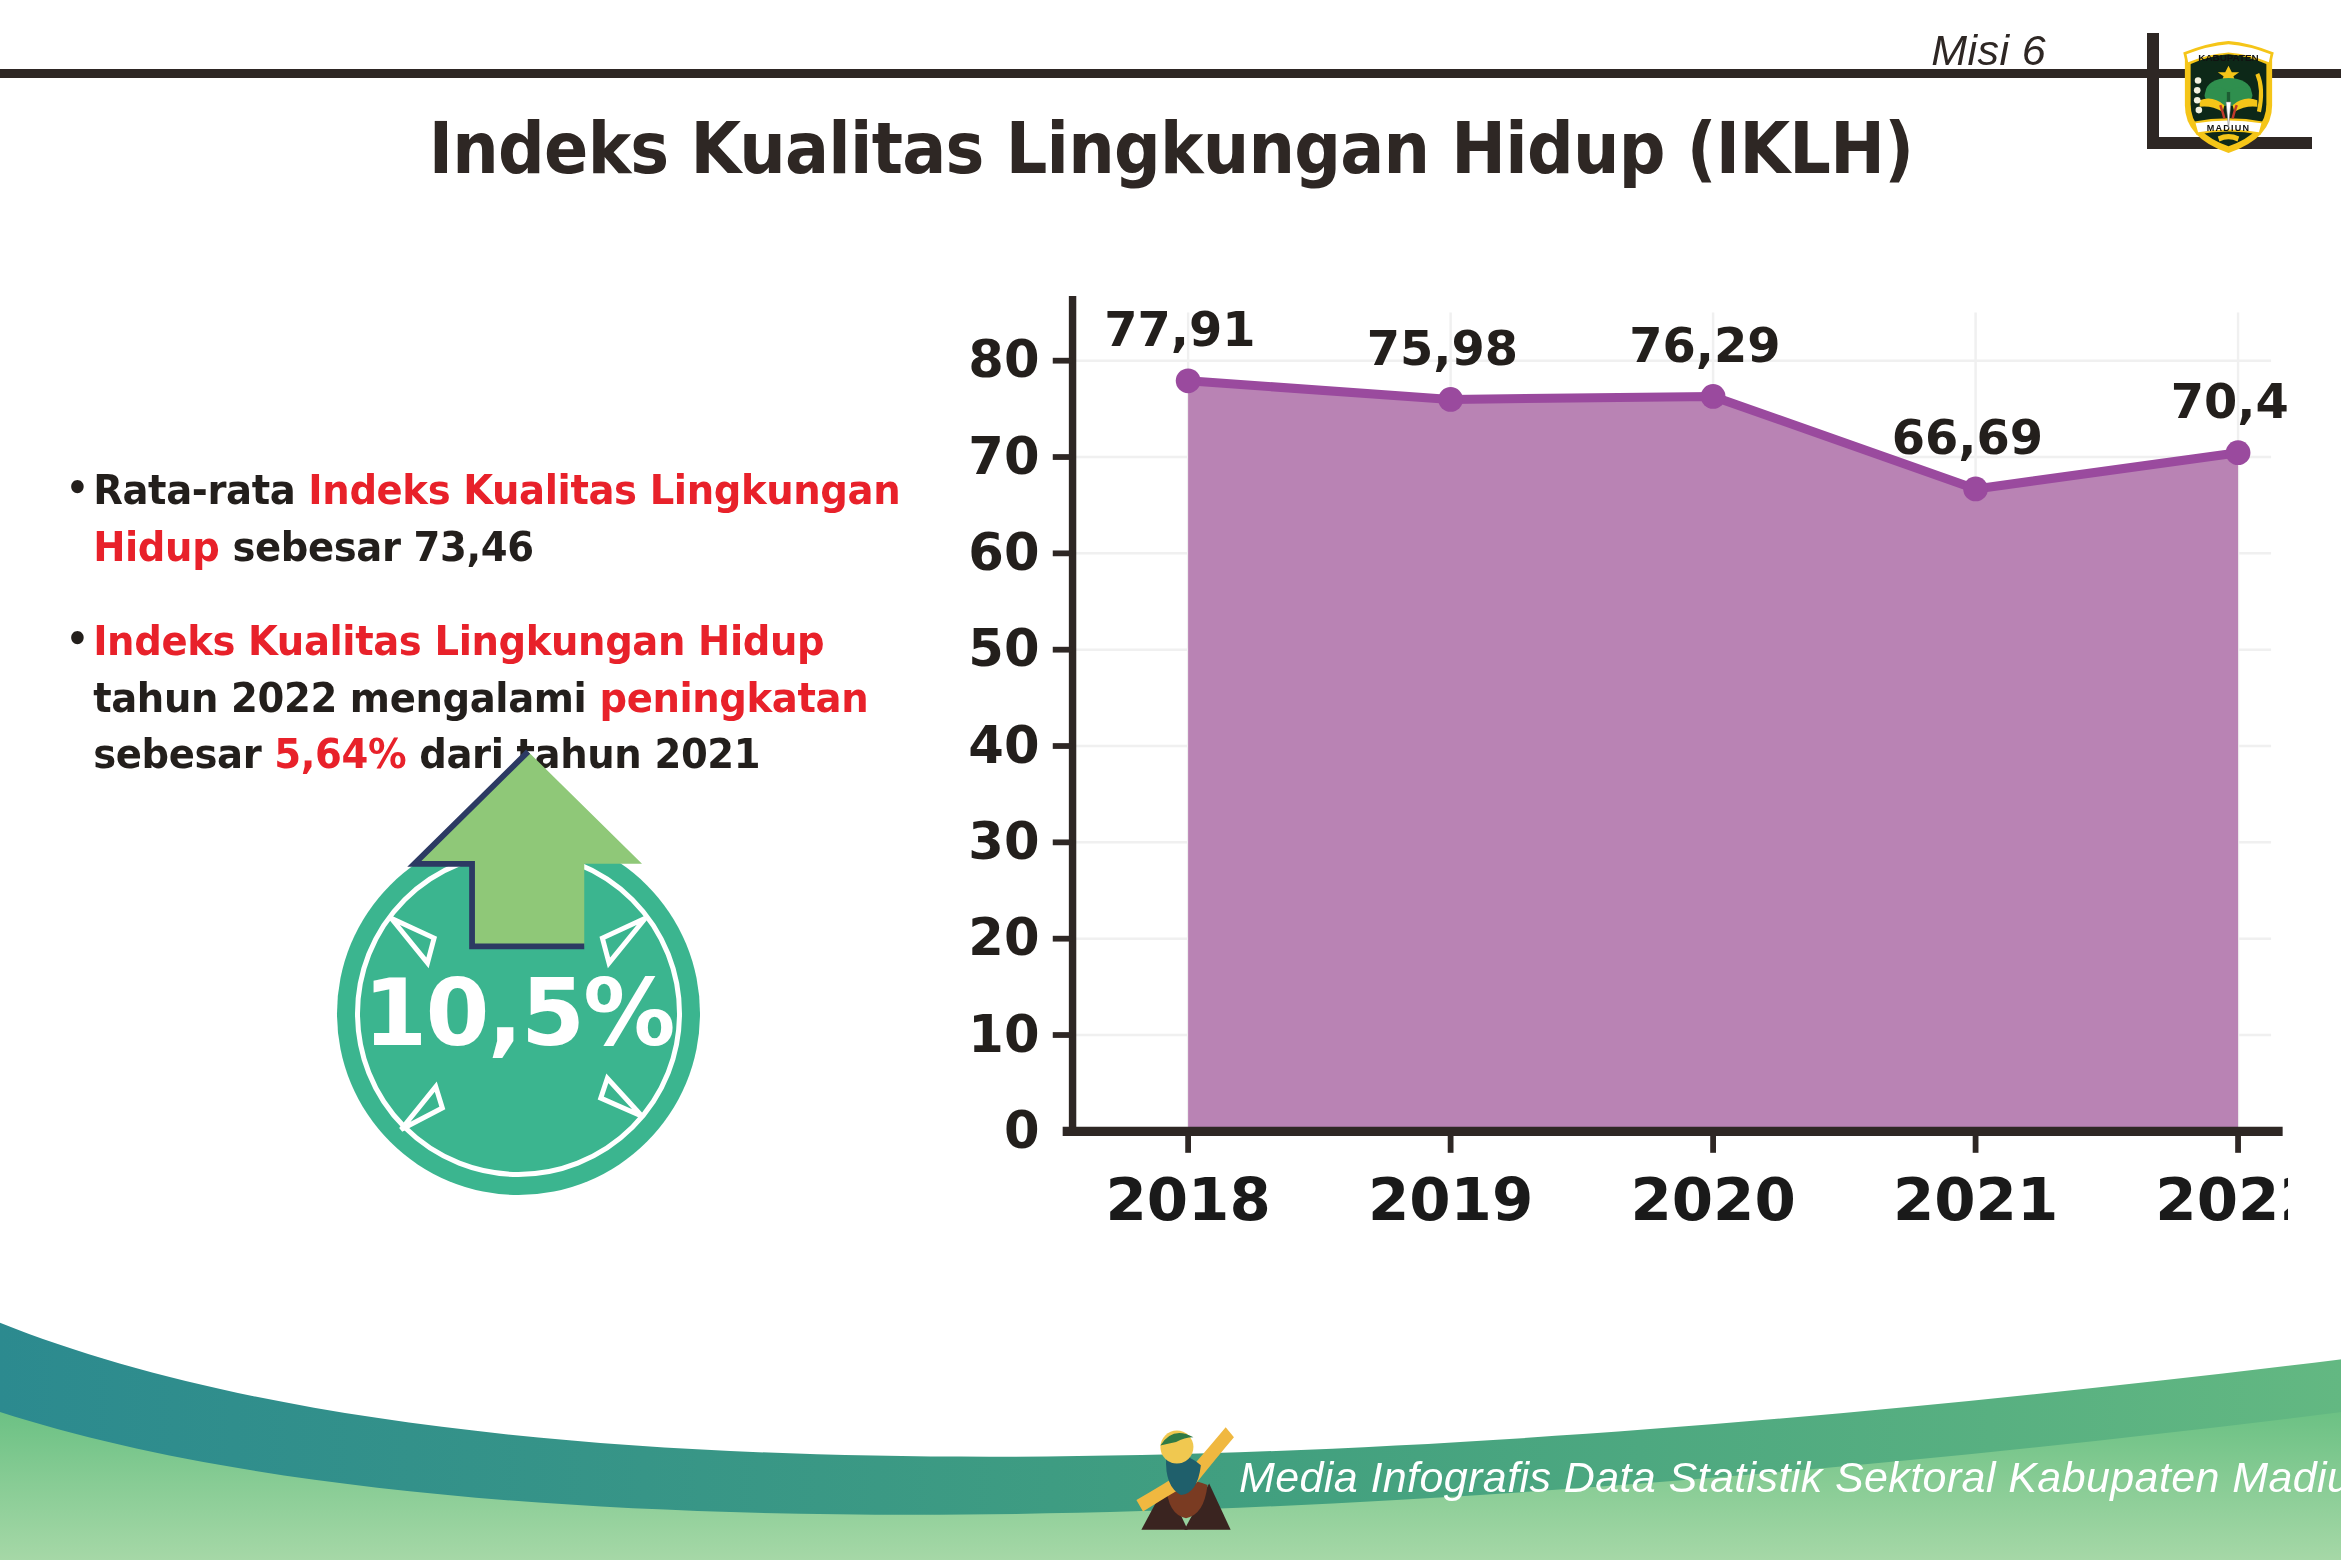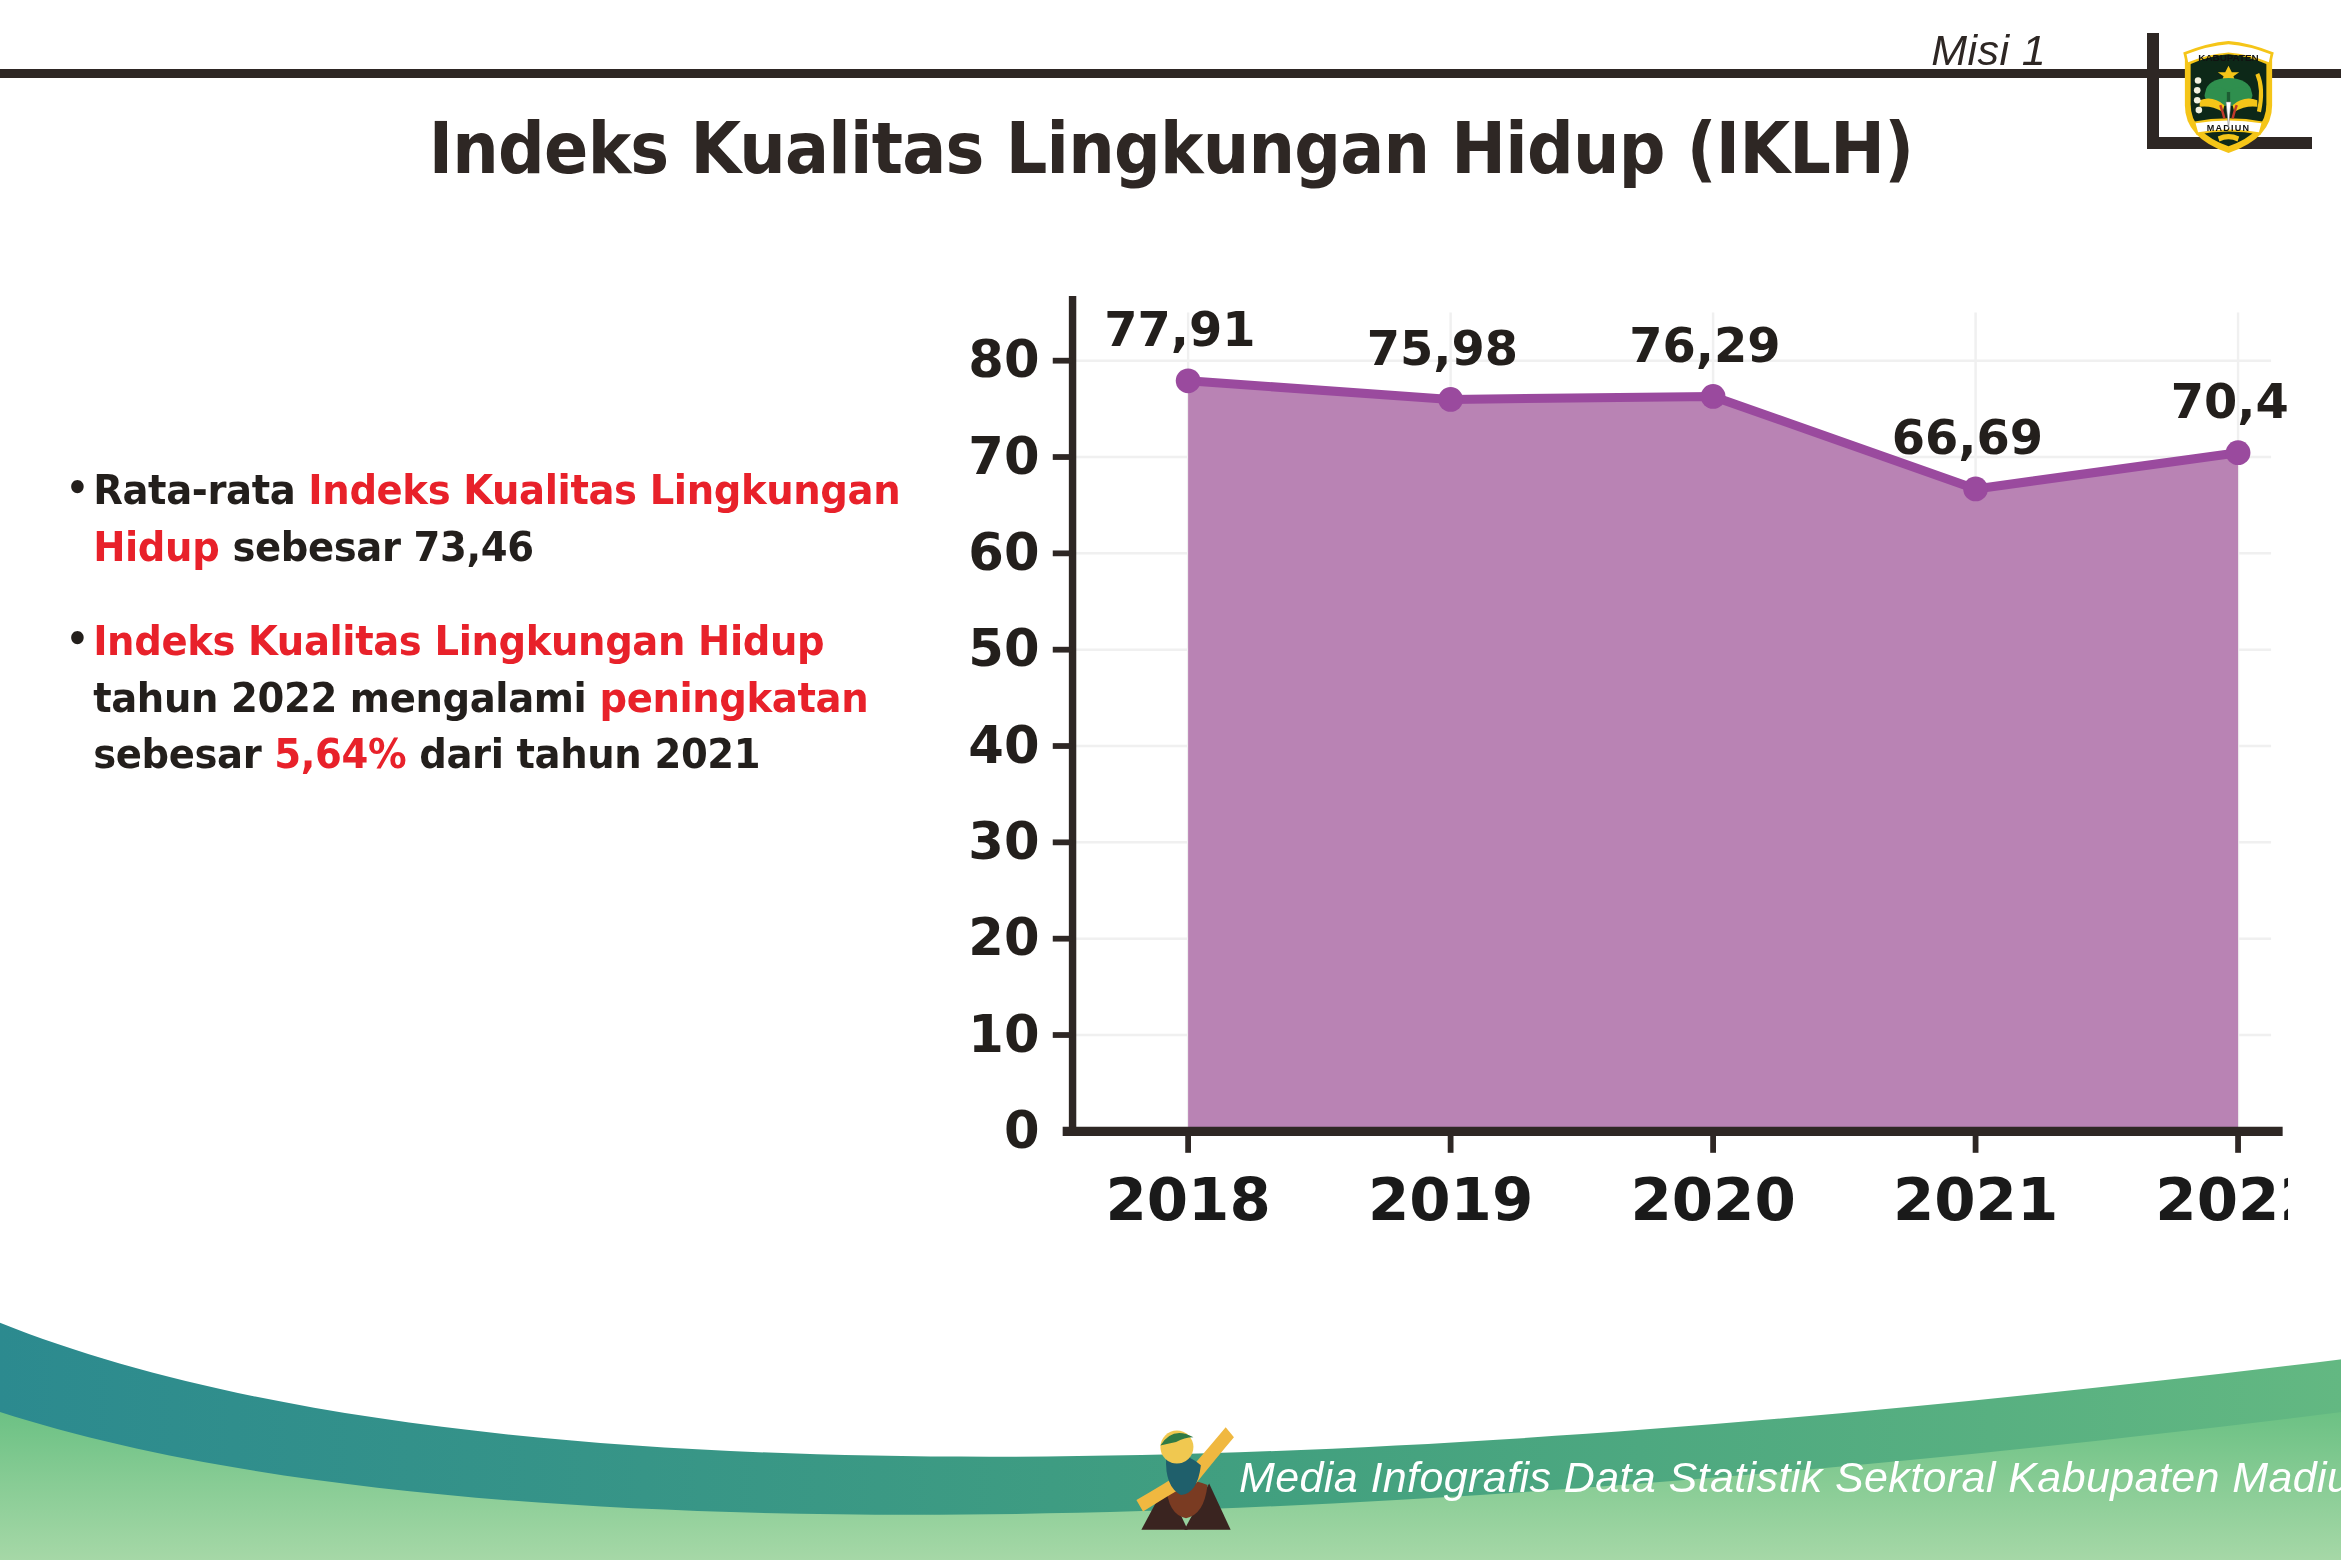--- a/index.html
+++ b/index.html
@@ -114,21 +114,21 @@
     white-space:nowrap;letter-spacing:0.4px;
   }
 </style>
 </head>
 <body>
 
 <div class="slide">
 
   <div class="header-rule"></div>
 
-  <div class="misi-label">Misi 1</div>
+  <div class="misi-label">Misi 6</div>
 
   <div class="corner-bracket">
     <div class="vbar"></div>
     <div class="hbar"></div>
   </div>
 
   <div class="emblem">
     <svg viewBox="0 0 130 152" width="107" height="126">
       <path d="M12 30 L65 18 L118 30 L118 92 Q118 132 65 150 Q12 132 12 92 Z" fill="#f5c518"></path>
       <path d="M19 36 L65 25 L111 36 L111 91 Q111 126 65 142 Q19 126 19 91 Z" fill="#0d2818"></path>
@@ -163,20 +163,37 @@
     <div class="bullet">
       <span class="dot">•</span>
       <span class="txt"><span>Rata-rata </span><span class="hl">Indeks Kualitas Lingkungan Hidup</span><span> sebesar 73,46</span></span>
     </div>
     <div class="bullet">
       <span class="dot">•</span>
       <span class="txt"><span class="hl">Indeks Kualitas Lingkungan Hidup</span><span> tahun 2022 mengalami </span><span class="hl">peningkatan</span><span> sebesar </span><span class="hl">5,64%</span><span> dari tahun 2021</span></span>
     </div>
   </div>
 
+  <div class="badge-wrap">
+    <div class="badge-circle"></div>
+    <div class="badge-ring"></div>
+    <svg class="badge-arrow" viewBox="0 0 520 570">
+      <g fill="none" stroke="#ffffff" stroke-width="6">
+        <polygon points="96,212 148,236 140,266"></polygon>
+        <polygon points="404,212 352,236 360,266"></polygon>
+        <polygon points="108,468 158,442 150,416"></polygon>
+        <polygon points="400,452 350,430 358,406"></polygon>
+      </g>
+      <g>
+        <path d="M262,10 L400,146 L330,146 L330,246 L194,246 L194,146 L124,146 Z" fill="#8fc878" stroke="none"></path>
+        <path d="M262,10 L124,146 L194,146 L194,246 L330,246" fill="none" stroke="#2c3a63" stroke-width="7" stroke-linejoin="miter"></path>
+      </g>
+    </svg>
+    <div class="badge-value">10,5%</div>
+  </div>
 
   <div class="chart">
     <svg id="chart-svg" viewBox="0 0 1620 1180" width="1338" height="974">
         <line x1="148" y1="935.2941176470588" x2="1600" y2="935.2941176470588" stroke="#f0f0f0" stroke-width="3"></line>
         <line x1="148" y1="818.5882352941177" x2="1600" y2="818.5882352941177" stroke="#f0f0f0" stroke-width="3"></line>
         <line x1="148" y1="701.8823529411765" x2="1600" y2="701.8823529411765" stroke="#f0f0f0" stroke-width="3"></line>
         <line x1="148" y1="585.1764705882354" x2="1600" y2="585.1764705882354" stroke="#f0f0f0" stroke-width="3"></line>
         <line x1="148" y1="468.47058823529414" x2="1600" y2="468.47058823529414" stroke="#f0f0f0" stroke-width="3"></line>
         <line x1="148" y1="351.7647058823529" x2="1600" y2="351.7647058823529" stroke="#f0f0f0" stroke-width="3"></line>
         <line x1="148" y1="235.05882352941182" x2="1600" y2="235.05882352941182" stroke="#f0f0f0" stroke-width="3"></line>

